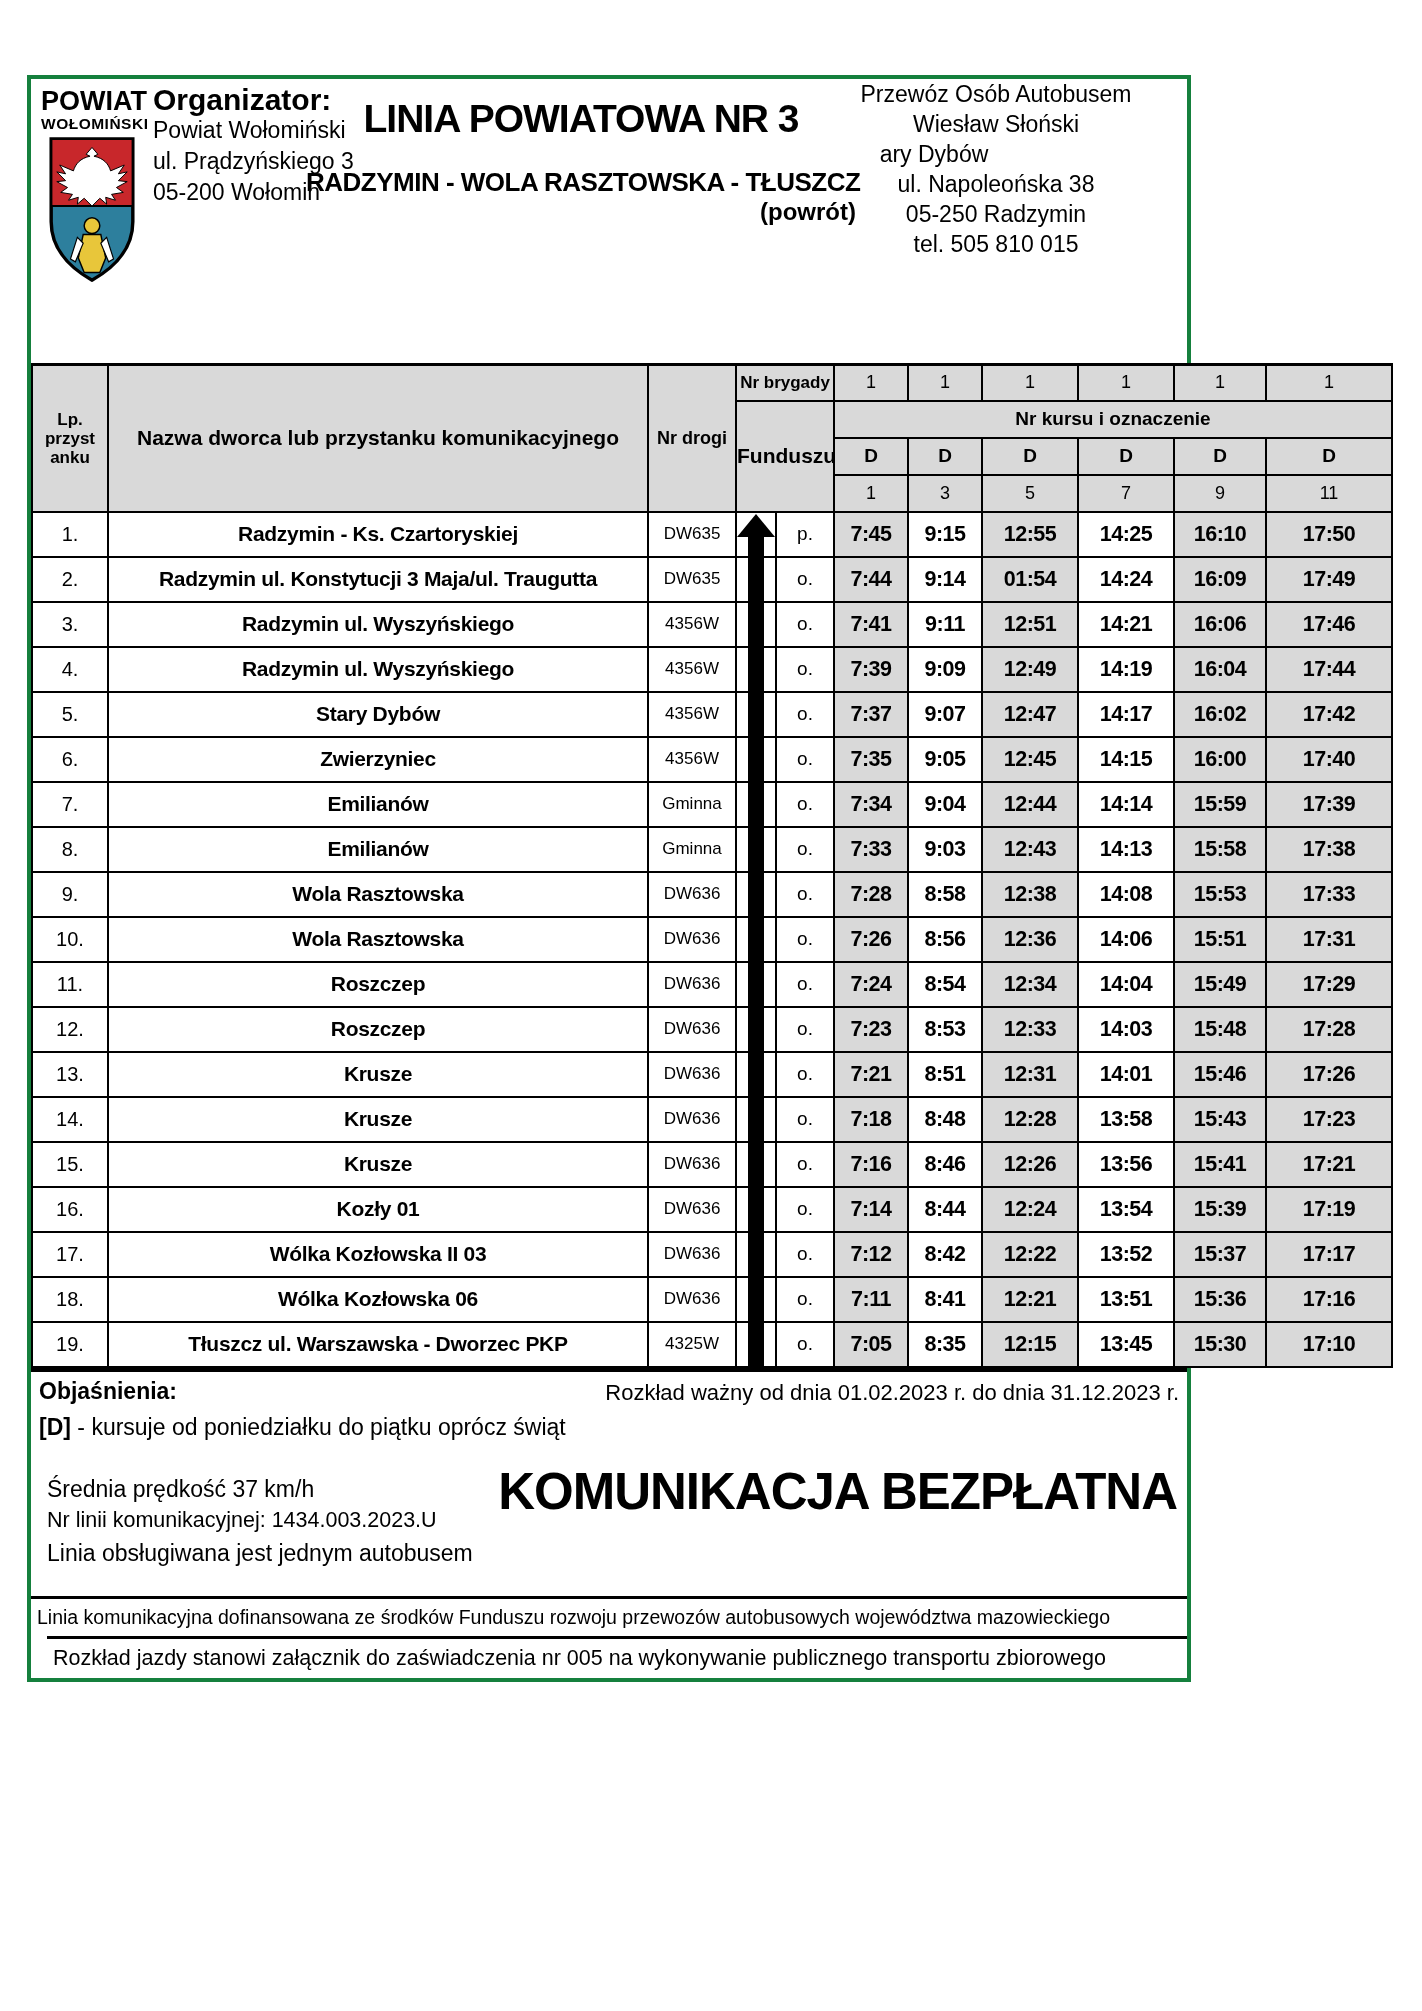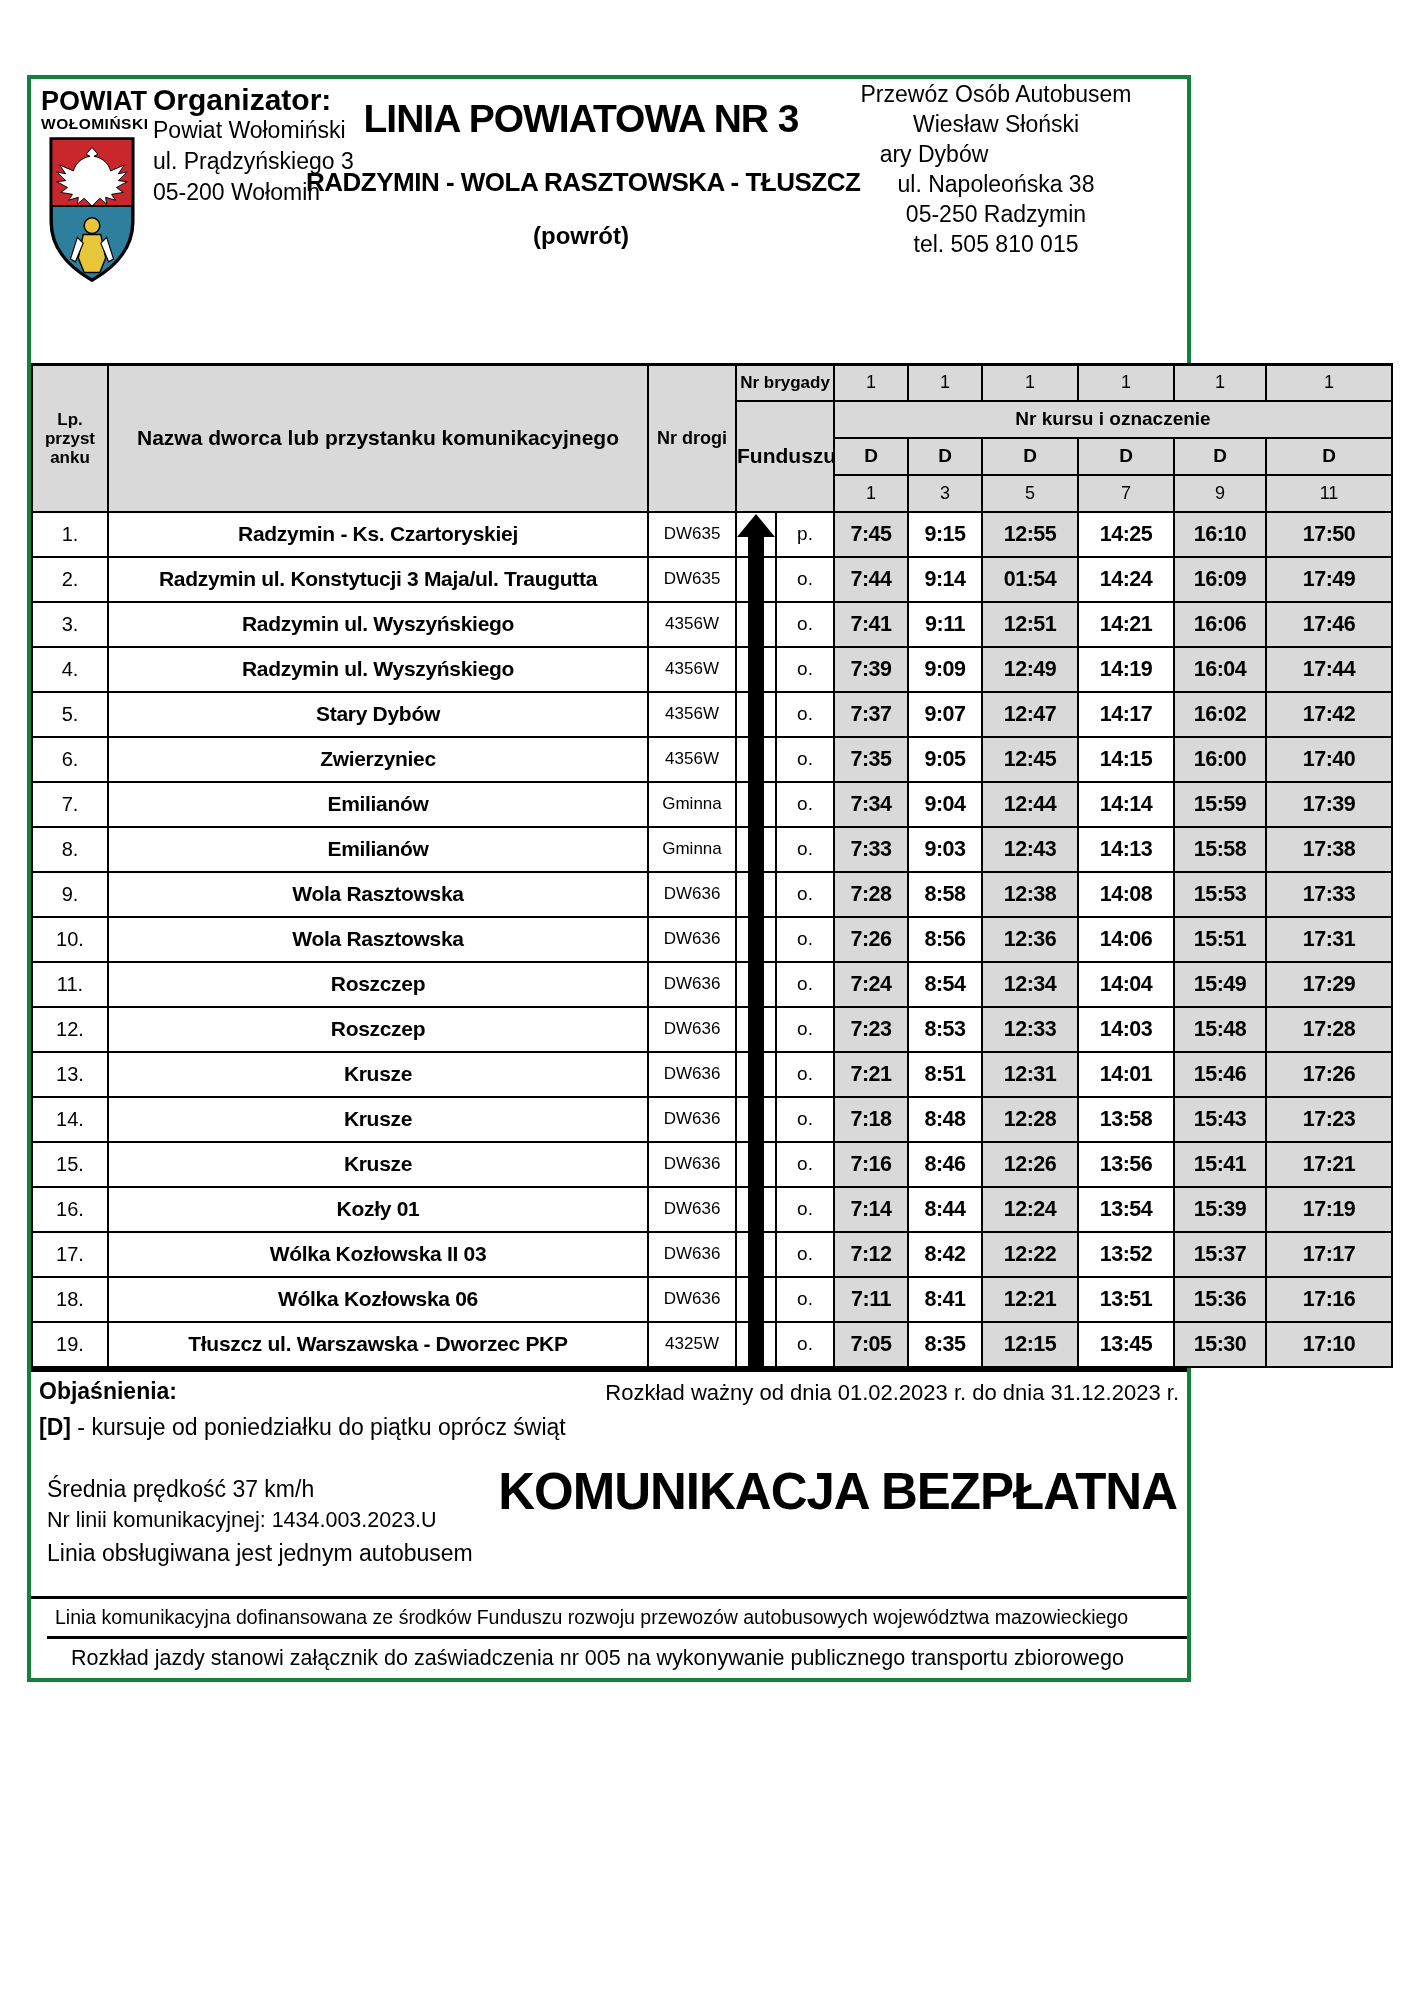--- a/index.html
+++ b/index.html
@@ -14,21 +14,21 @@
   .logo{position:absolute;left:10px;top:8px;width:102px;text-align:center;}
   .logo-l1{font-weight:bold;font-size:27px;letter-spacing:0px;line-height:28px;}
   .logo-l2{font-weight:bold;font-size:15.5px;line-height:17px;letter-spacing:0.5px;}
   .crest{display:block;margin:3px auto 0 auto;}
   .org{position:absolute;left:122px;top:6px;width:240px;}
   .org .lbl{font-weight:bold;font-size:30px;line-height:30px;}
   .org div{font-size:23px;line-height:31px;}
   .titles{position:absolute;left:275px;top:0;width:550px;text-align:center;}
   .t1{font-weight:bold;font-size:39px;line-height:44px;margin-top:18px;letter-spacing:-1px;}
   .t2{font-weight:bold;font-size:26px;line-height:30px;margin-top:26px;letter-spacing:-0.5px;white-space:nowrap;}
-  .t3{font-weight:bold;font-size:24px;line-height:28px;margin-top:25px;}
+  .t3{font-weight:bold;font-size:24px;line-height:28px;margin-top:1px;text-align:right;}
   .op{position:absolute;left:755px;top:0;width:420px;text-align:center;}
   .op .lbl{font-weight:bold;font-size:23px;line-height:30px;margin-top:4px;}
   .op div{font-size:23px;line-height:30px;}
   .op .shift{transform:translateX(-62px);}
 
   
   table.tt{border-collapse:collapse;width:100%;table-layout:fixed;border-top:3px solid #000;}
   .tt th,.tt td{border:2px solid #000;text-align:center;vertical-align:middle;
                 padding:0;overflow:hidden;position:relative;}
   .tt thead th{background:#d9d9d9;}
@@ -58,21 +58,21 @@
 
   
   .footer{position:relative;height:224px;border-top:4px solid #000;}
   .f-objasnienia{position:absolute;left:8px;top:6px;font-size:23px;font-weight:bold;}
   .f-validity{position:absolute;right:8px;top:8px;font-size:22px;}
   .f-d{position:absolute;left:8px;top:42px;font-size:23px;}
   .f-speed{position:absolute;left:16px;top:104px;font-size:23px;}
   .f-linenr{position:absolute;left:16px;top:136px;font-size:21.5px;}
   .f-onebus{position:absolute;left:16px;top:168px;font-size:23px;}
   .f-free{position:absolute;right:10px;top:90px;font-size:51px;font-weight:bold;letter-spacing:-1px;white-space:nowrap;}
-  .note-box{border-top:3px solid #000;padding-left:24px;display:flex;align-items:center;}
+  .note-box{border-top:3px solid #000;padding-left:6px;display:flex;align-items:center;}
   .n1{height:37px;font-size:19.5px;}
   .n2{height:39px;font-size:21.5px;margin-left:16px;}
 </style>
 </head>
 <body>
 
 <div class="page">
   <div class="main-box">
 
     <div class="top-band">

